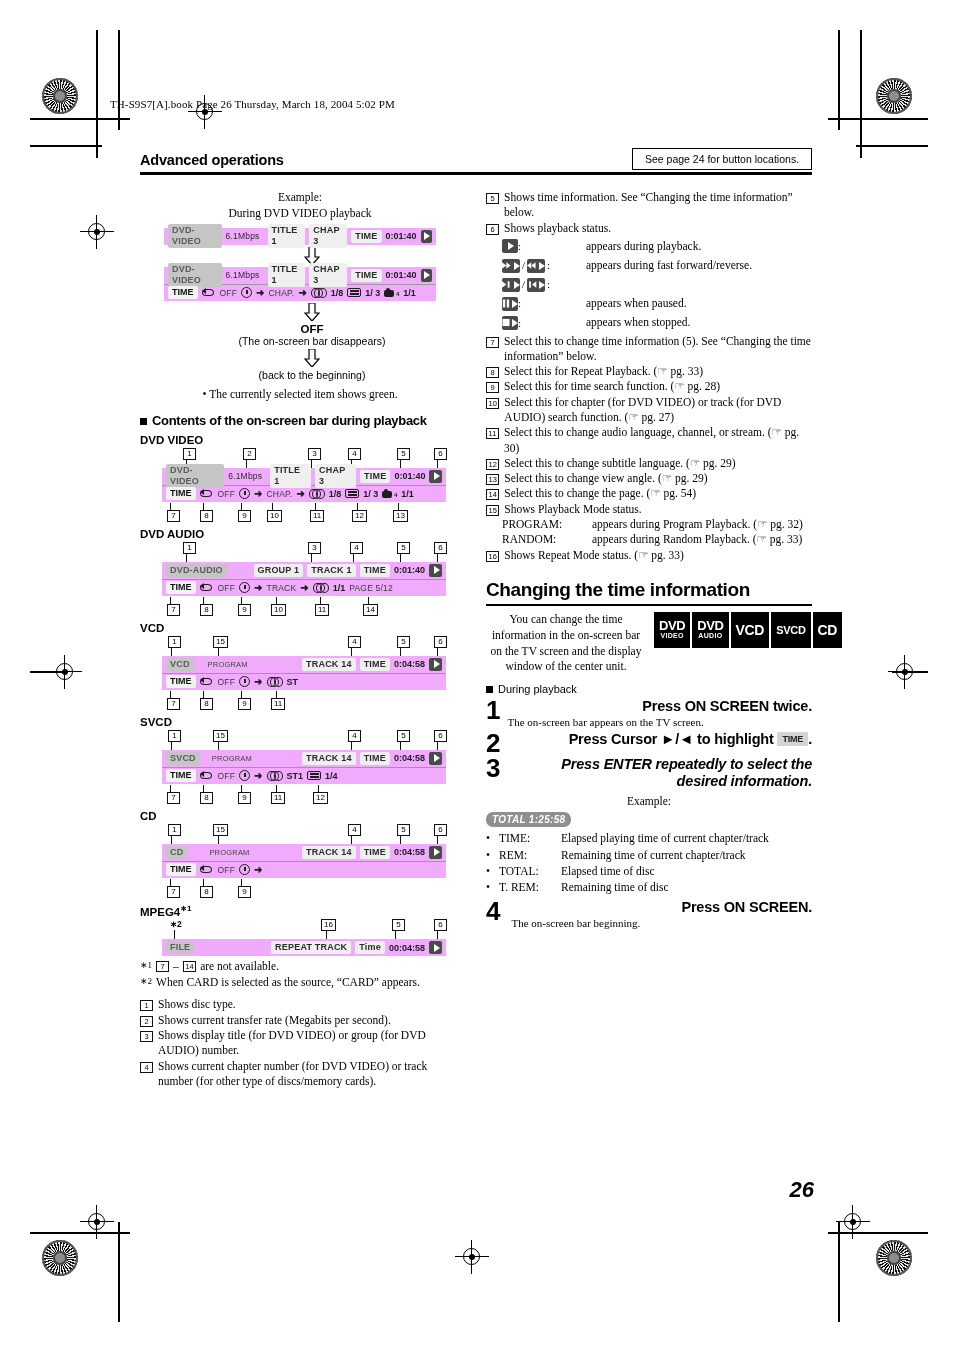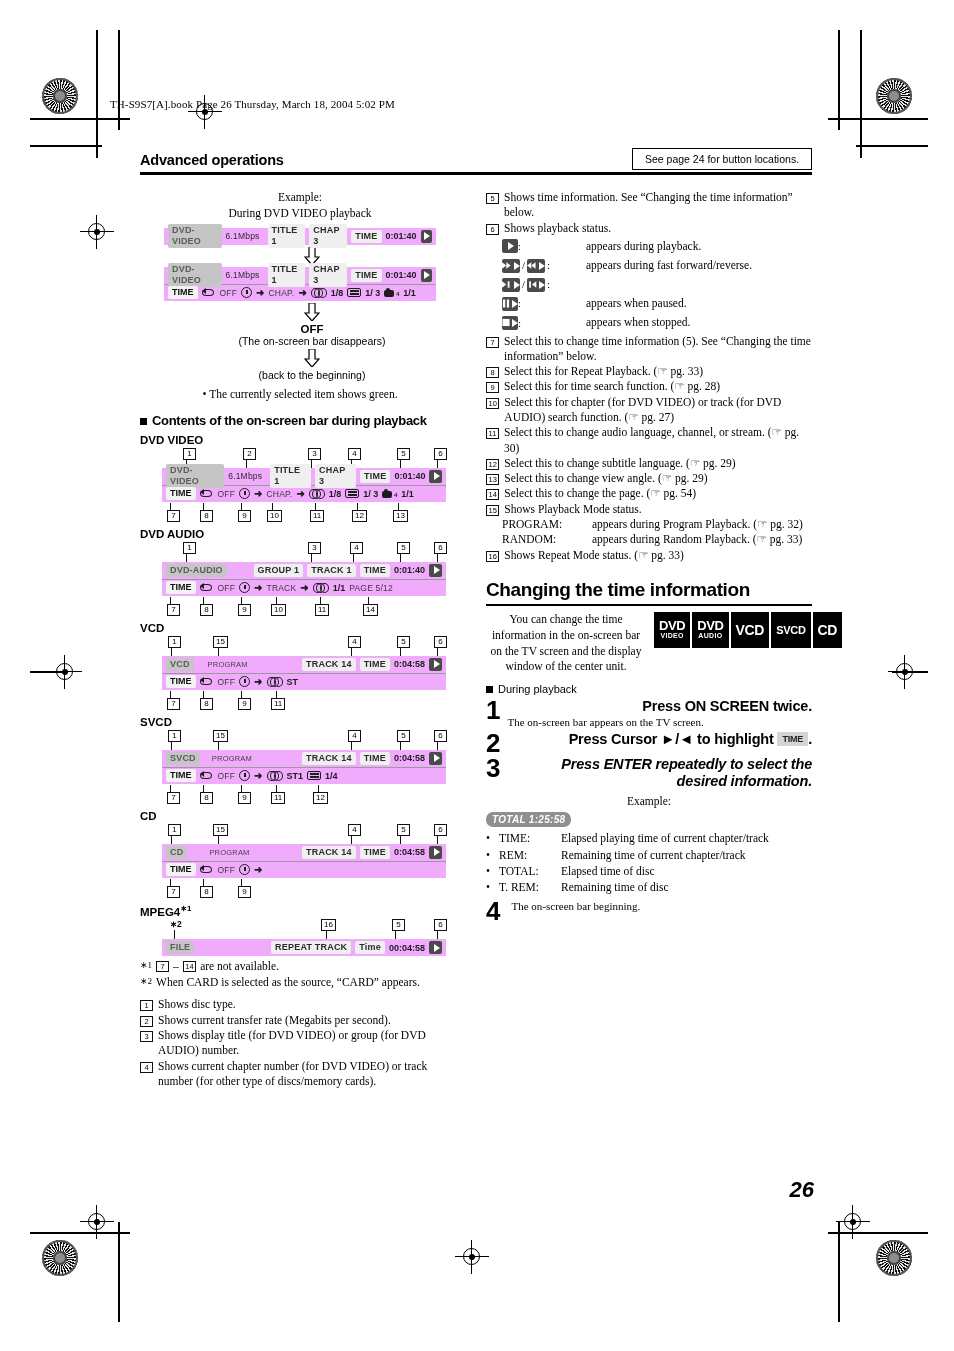--- a/index.html
+++ b/index.html
@@ -840,20 +840,21 @@
       <div class="dr">
           <span style="width:9px;flex:none;">•</span>
           <span class="dt">T. REM:</span>
           <span>Remaining time of disc</span>
         </div>
     </div>
 
     <div class="step" style="margin-top:3px;">
       <span class="stepnum">4</span>
       <div style="flex:1;">
+        <div class="steptxt">Press ON SCREEN.</div>
         <div class="stepsub" style="padding-left:4px;">The on-screen bar beginning.</div>
       </div>
     </div>
 
   </div>
 
   <div class="pgnum">26</div>
 
 </div>
 

